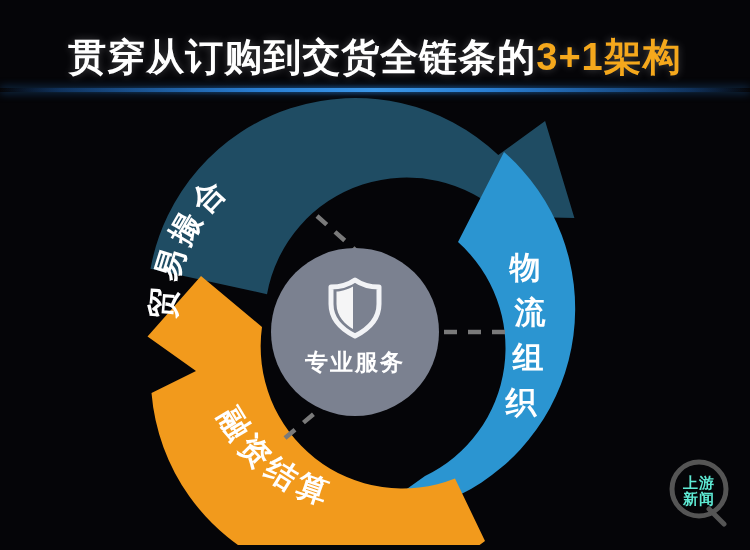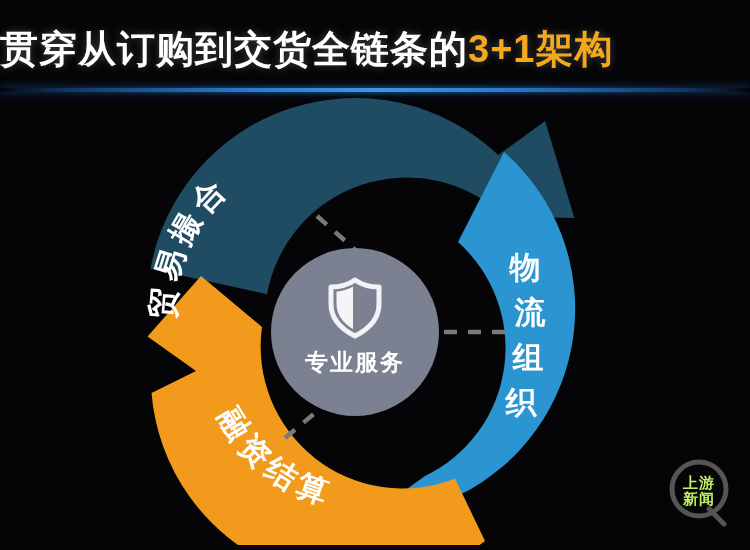--- a/index.html
+++ b/index.html
@@ -12,25 +12,26 @@
     width: 750px;
     height: 550px;
     background: #050508;
     overflow: hidden;
     font-family: "Liberation Sans", "DejaVu Sans", sans-serif;
   }
 
   
   #title-bar {
     position: absolute;
-    left: 0; top: 4px;
+    left: 0; top: 12px;
     width: 750px;
     height: 90px;
     display: flex;
     align-items: center;
+    justify-content: center;
   }
   #title-text {
     font-size: 38px;
     font-weight: bold;
     letter-spacing: 1px;
     white-space: nowrap;
     color: #ffffff;
     text-shadow: 0 0 8px rgba(255,255,255,0.25);
   }
   #title-text .accent {
@@ -106,21 +107,21 @@
   }
   #wm-text {
     position: absolute;
     left: 0; top: 0;
     width: 74px; height: 74px;
     display: flex;
     flex-direction: column;
     align-items: center;
     justify-content: center;
     line-height: 1.05;
-    color: #bef264;
+    color: #5eead4;
     font-size: 15px;
     font-weight: bold;
     letter-spacing: 1px;
   }
 </style>
 </head>
 <body>
 
 <div id="stage">
 

